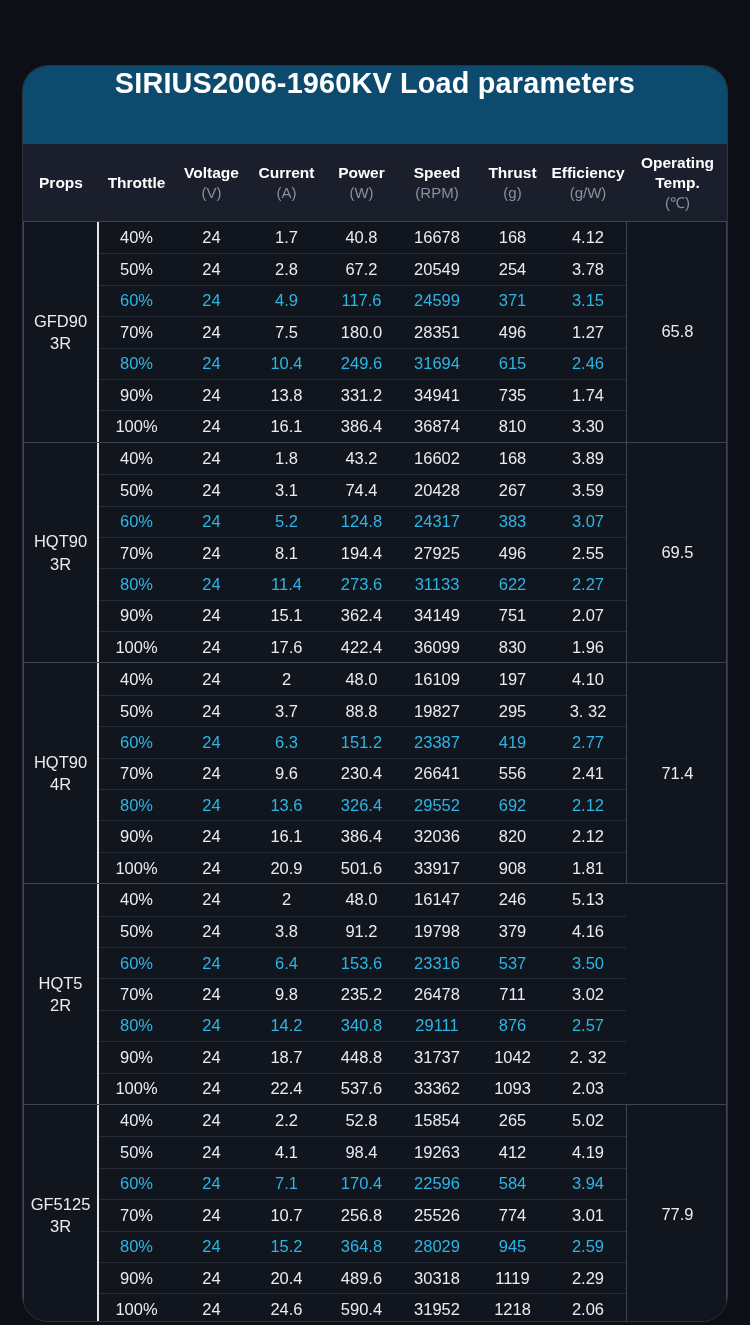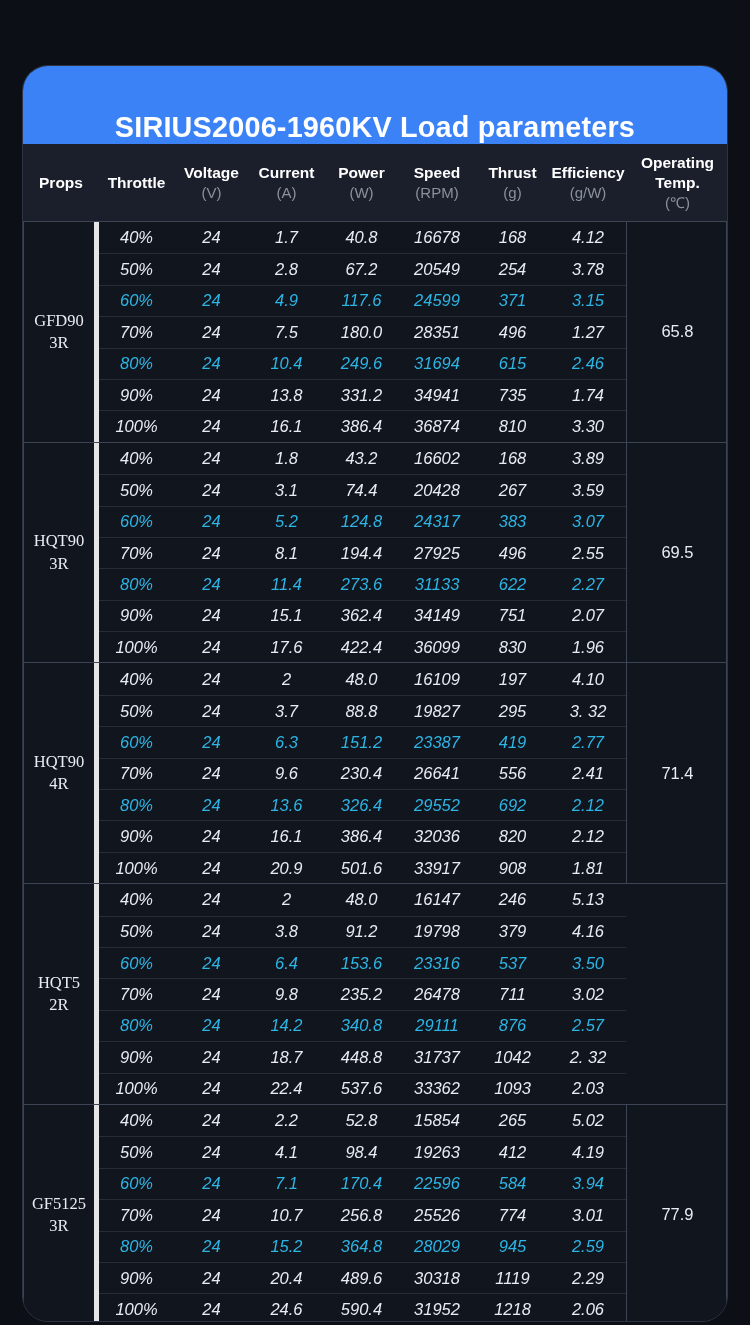--- a/index.html
+++ b/index.html
@@ -12,22 +12,22 @@
   .card {
     position:absolute; left:22px; top:65px;
     width:706px; height:1257px;
     background:#10141d;
     border:1px solid #2e3442;
     border-radius:26px;
     overflow:hidden;
   }
   .card-title {
     height:78px;
-    background:#3b82f6;
-    display:flex; align-items:flex-end; justify-content:center;
+    background:#0c4a6e;
+    display:flex; align-items:flex-start; justify-content:center;
   }
   .card-title span {
     color:#ffffff; font-size:30px; font-weight:700;
     letter-spacing:0.2px; transform:scaleX(0.96);
     white-space:nowrap;
   }
   .thead {
     height:77px;
     background:#1a1f2b;
     display:grid;
@@ -44,32 +44,31 @@
     border-left:1px solid #3d4453;
     border-right:1px solid #3d4453;
   }
   .group {
     display:grid;
     grid-template-columns:75px 527px 102px;
     border-top:1px solid #3d4453;
     background:#11151e;
   }
   .props-cell {
-    border-right:5px solid #e5e5e5;
+    border-right:2px solid #e5e5e5;
     display:flex; flex-direction:column;
-    align-items:center; justify-content:center;font-family:Liberation Serif, serif;
+    align-items:center; justify-content:center;
   }
   .prop-line { font-size:16.5px; color:#e9ecf2; line-height:1.35; text-align:center; }
   .rows { display:block; }
   .row {
     display:grid;
     grid-template-columns:75px 75px 75px 75px 76px 75px 76px;
     height:31.4px;
     align-items:center;
-    font-style:italic;
   }
   .row:not(:first-child) { border-top:1px solid #262c38; }
   .cell { font-size:16.5px; color:#e9ecf2; text-align:center; white-space:nowrap; }
   .row.hl .cell { color:#2db5e5; }
   .temp-cell {
     border-left:1px solid #3d4453;
     display:flex; align-items:center; justify-content:center;
   }
   .temp-value { font-size:16.5px; color:#e9ecf2; }
 </style>

